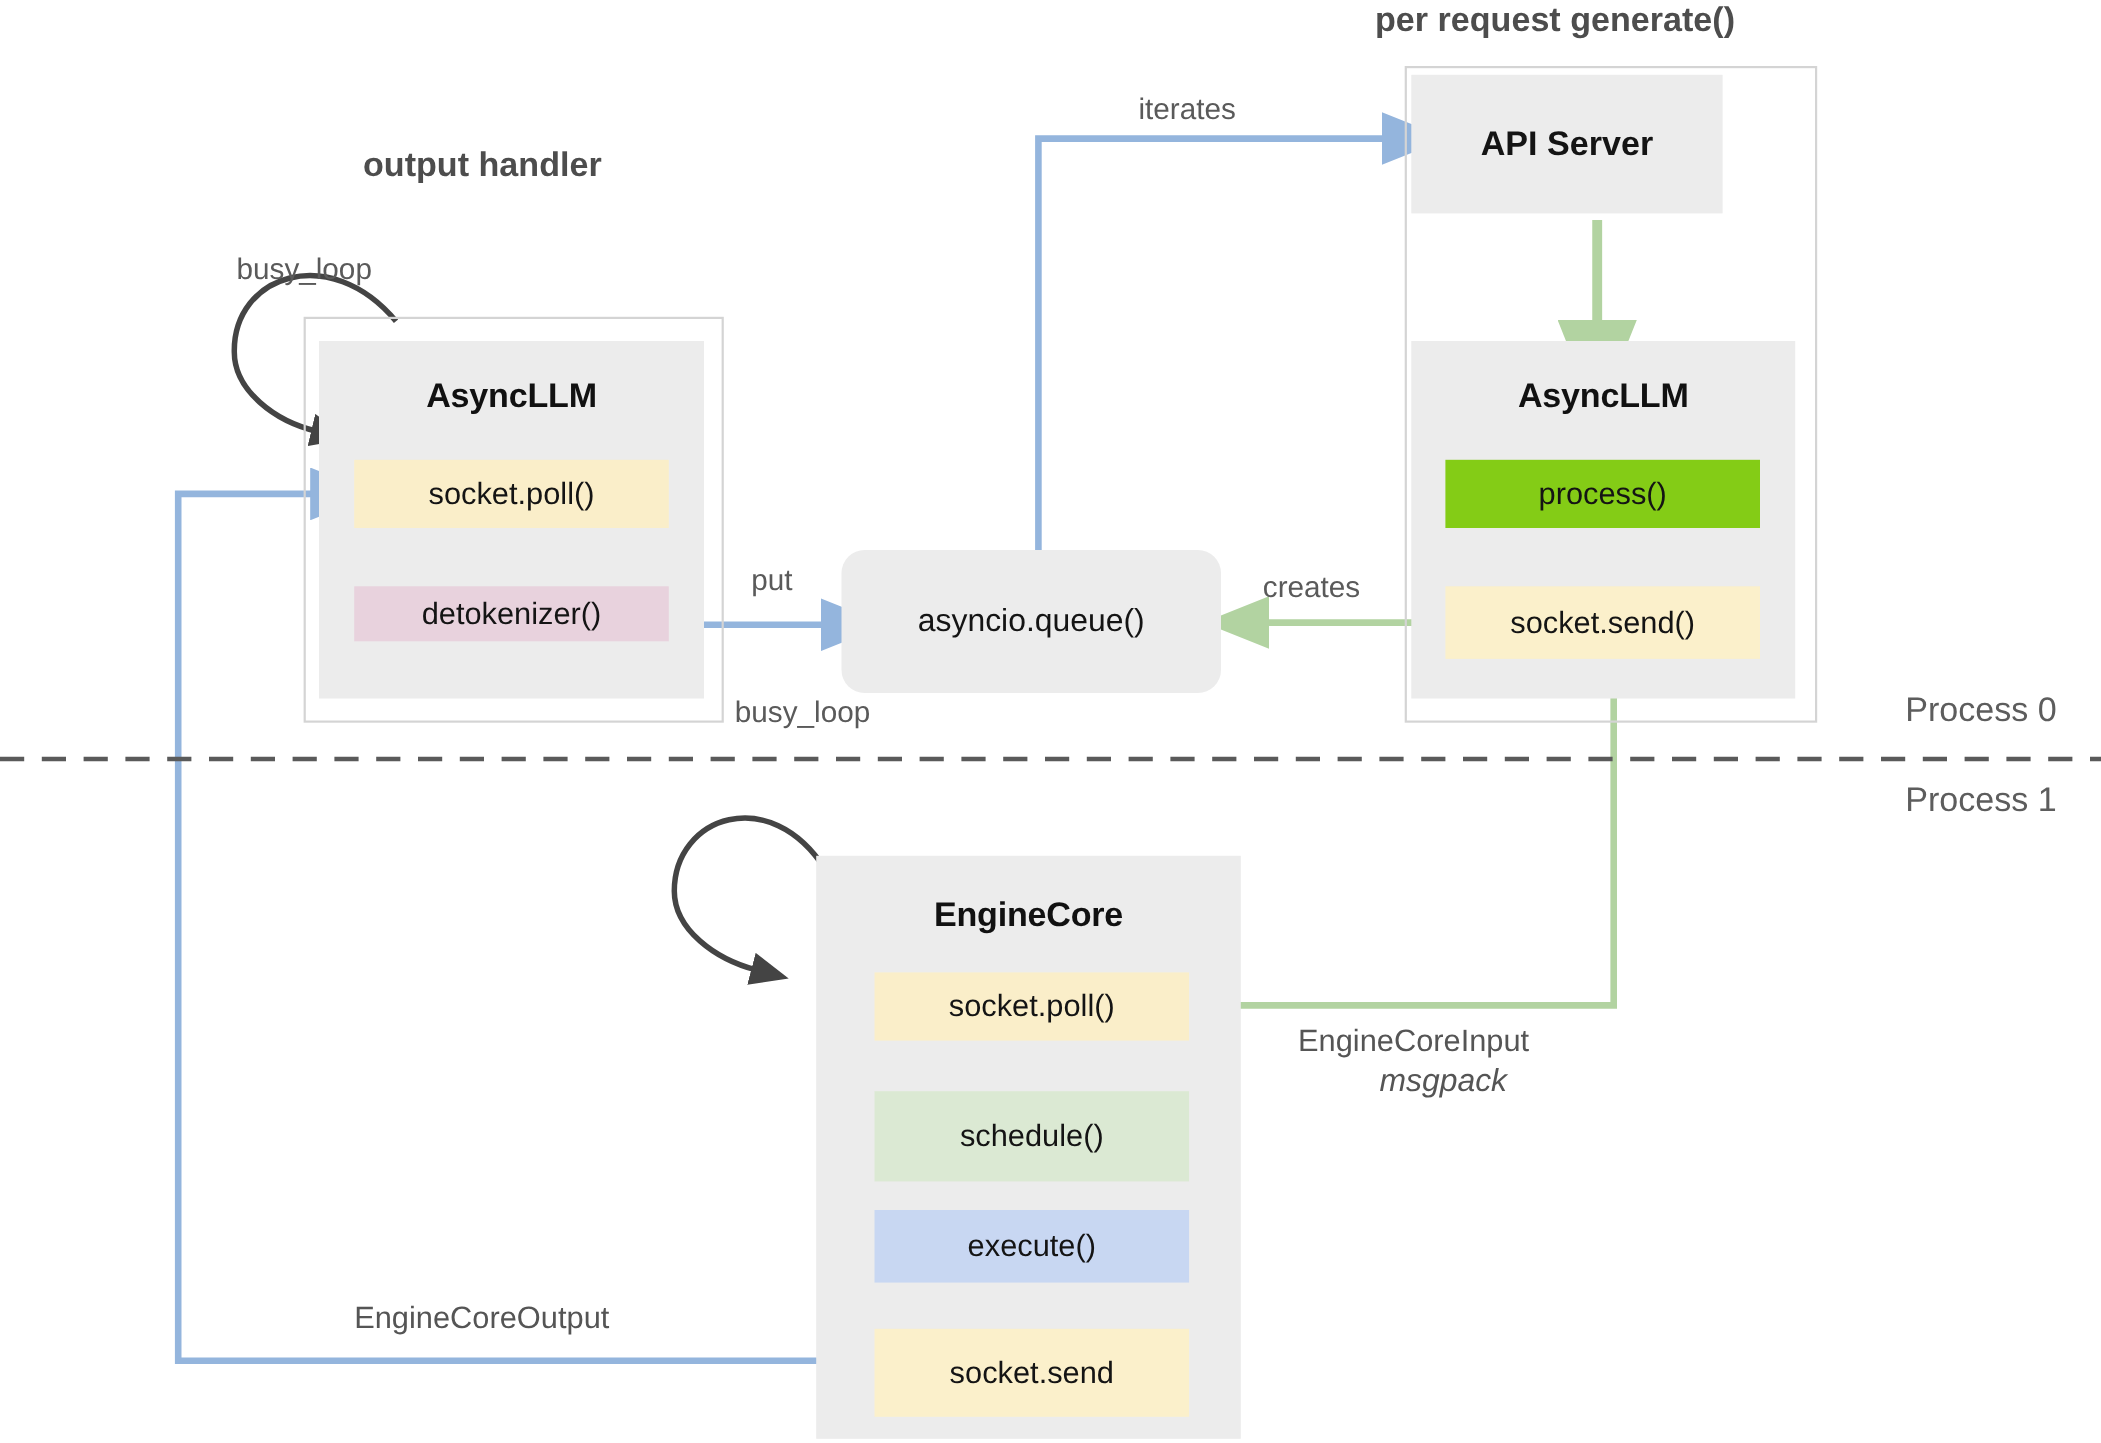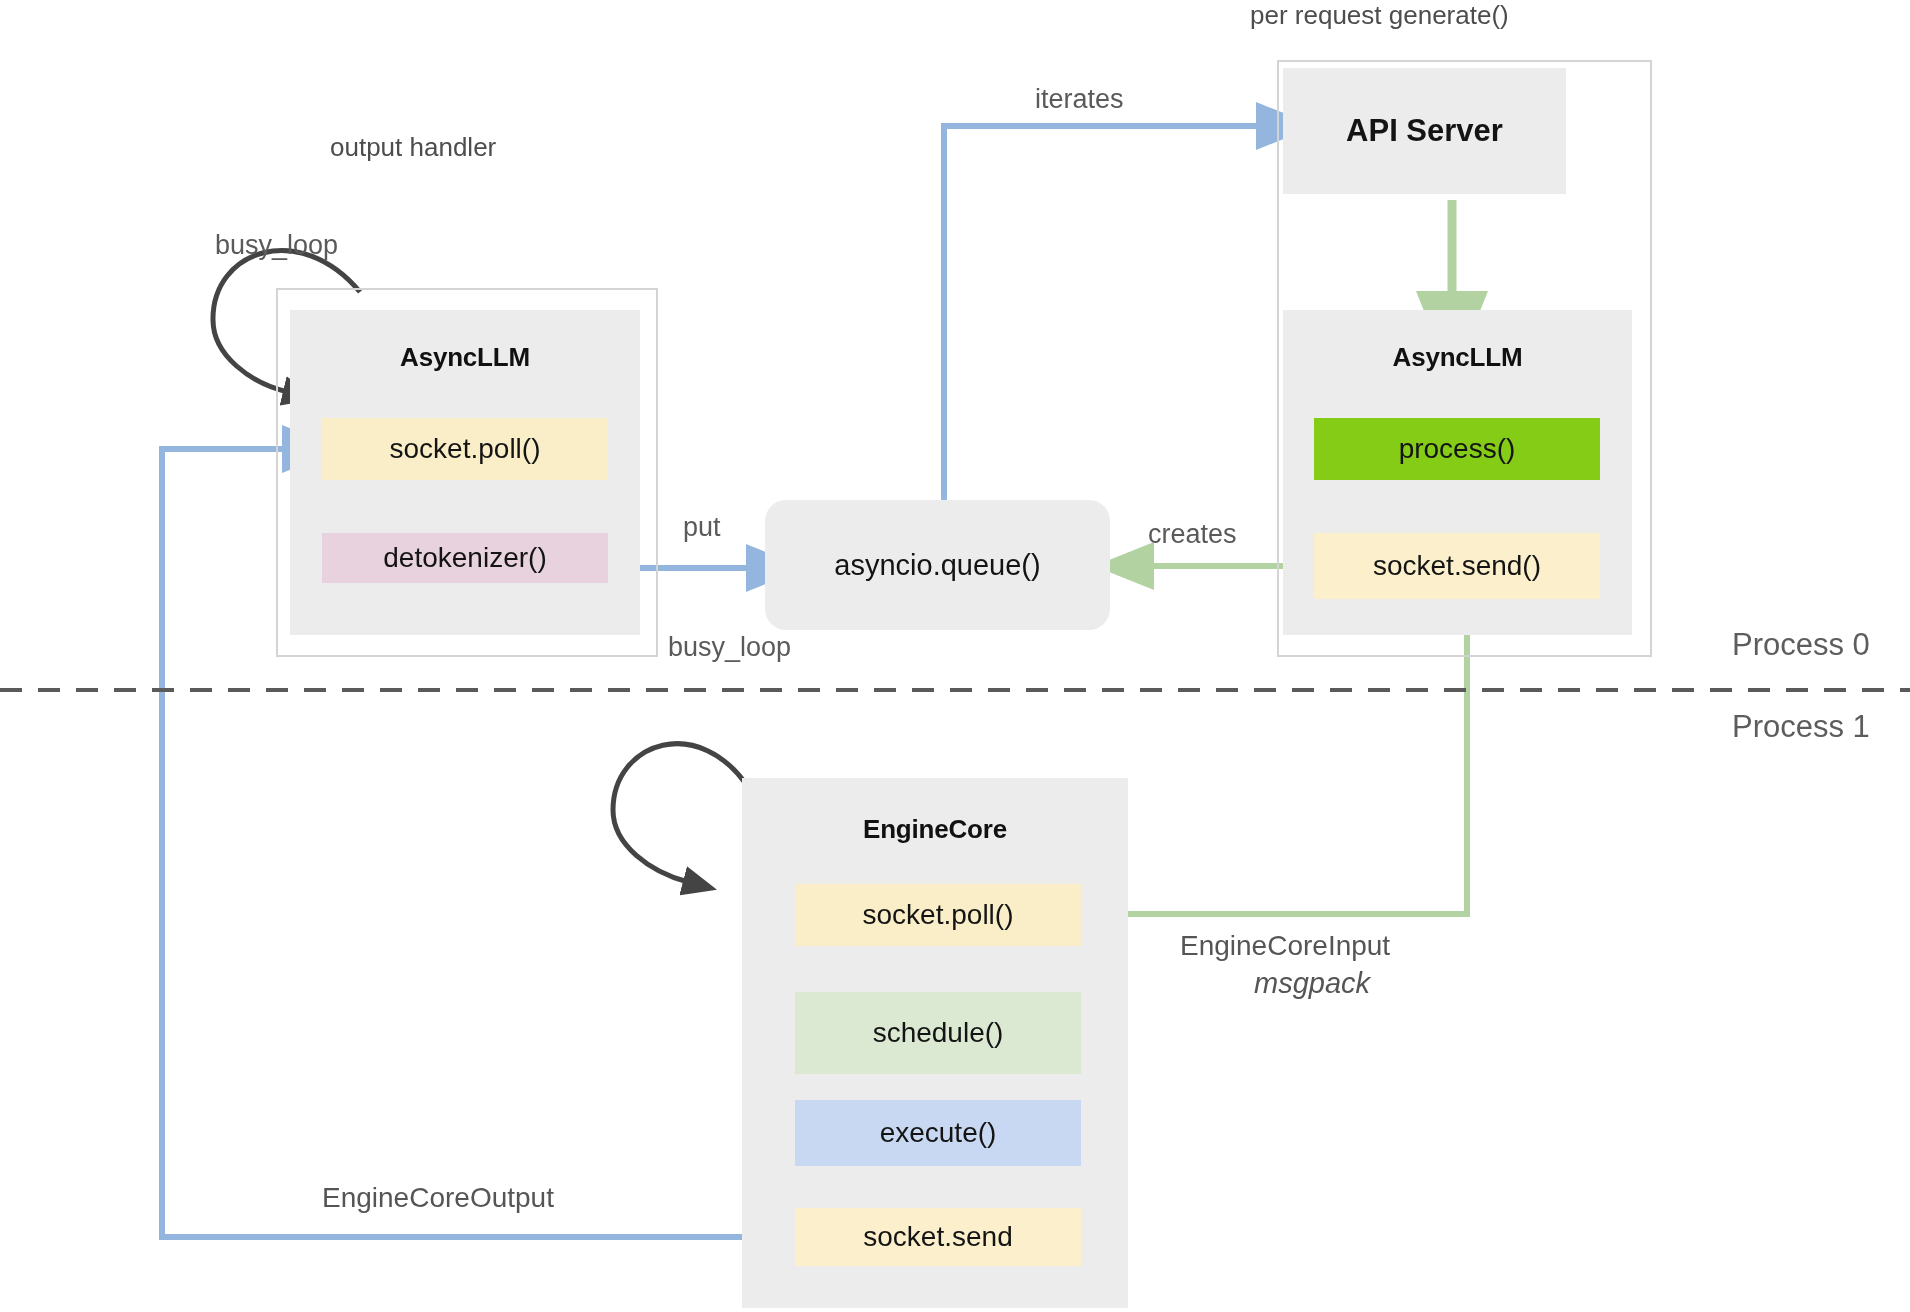--- a/index.html
+++ b/index.html
@@ -34,21 +34,21 @@
     position: absolute;
     background: #ececec;
     box-sizing: border-box;
   }
   .grp-title {
     position: absolute;
     left: 0; right: 0;
     text-align: center;
     font-weight: bold;
     color: #111111;
-    font-size: 26px;
+    font-size: 31px;
     letter-spacing: -0.2px;
   }
   .slot {
     position: absolute;
     display: flex;
     align-items: center;
     justify-content: center;
     font-size: 28px;
     color: #141414;
     box-sizing: border-box;
@@ -58,22 +58,22 @@
     background: #ececec;
     display: flex;
     align-items: center;
     justify-content: center;
     font-size: 29px;
     color: #141414;
     box-sizing: border-box;
   }
   .section-head {
     position: absolute;
-    font-weight: normal;
-    font-size: 26px;
+    font-weight: bold;
+    font-size: 31px;
     color: #4d4d4d;
     white-space: nowrap;
   }
   .edge-label {
     position: absolute;
     font-size: 27px;
     color: #5a5a5a;
     white-space: nowrap;
   }
   .proc-label {
@@ -180,20 +180,20 @@
   </div>
 
   <div class="edge-label" style="left:668px; top:632px;">busy_loop</div>
 
   <div class="slot" style="left:795px; top:884px; width:286px; height:62px; background:#faeec9;">socket.poll()</div>
 
   <div class="slot" style="left:795px; top:992px; width:286px; height:82px; background:#dbe9d3;">schedule()</div>
 
   <div class="slot" style="left:795px; top:1100px; width:286px; height:66px; background:#c8d7f2;">execute()</div>
 
-  <div class="slot" style="left:795px; top:1208px; width:286px; height:58px; background:#fbf0cb;">socket.send</div>
+  <div class="slot" style="left:795px; top:1208px; width:286px; height:80px; background:#fbf0cb;">socket.send</div>
 
   <div class="msg-label" style="left:1180px; top:930px;">EngineCoreInput</div>
   <div class="msg-sub" style="left:1254px; top:967px;">msgpack</div>
 
   <div class="msg-label" style="left:322px; top:1182px;">EngineCoreOutput</div>
 
 </div>
 
 </body></html>

